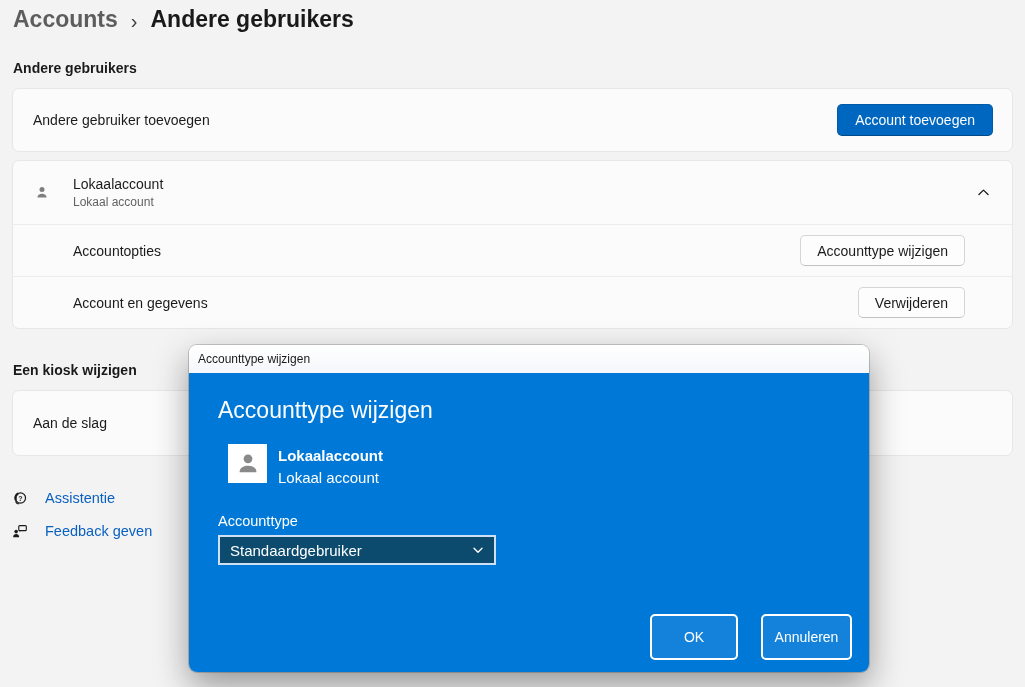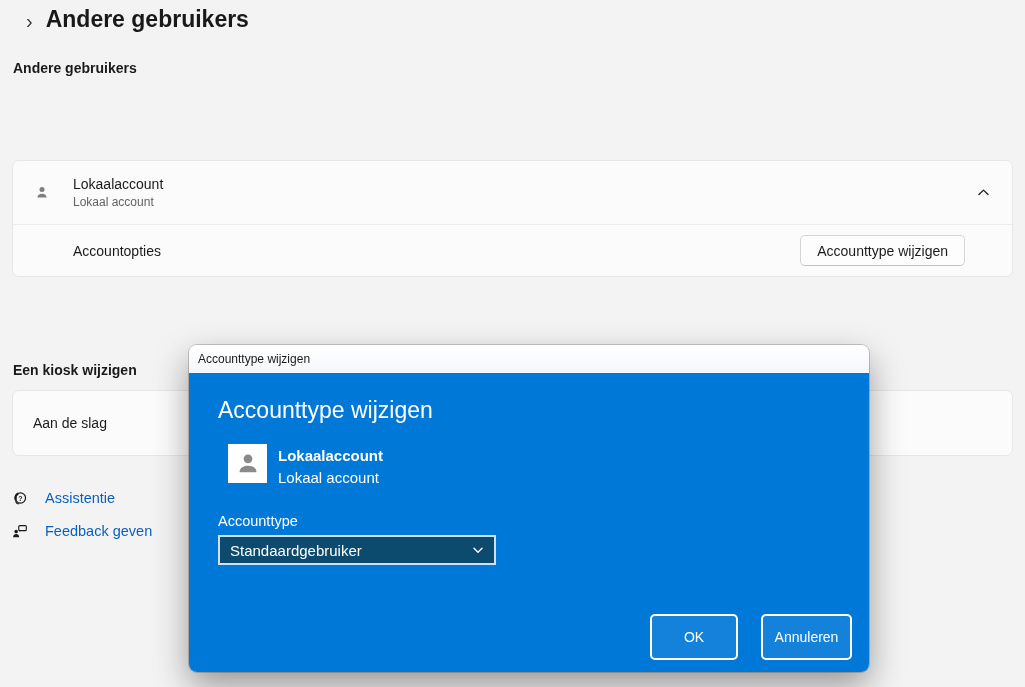--- a/index.html
+++ b/index.html
@@ -73,26 +73,31 @@
              font-family:inherit; cursor:pointer; }
   .btn-ok { left:461px; top:241px; width:88px; }
   .btn-cancel { left:572px; top:241px; width:91px; }
 </style>
 </head>
 <body>
 
 <div class="screen">
 
   <div class="breadcrumb">
+    <span class="crumb-parent">Accounts</span>
     <span class="crumb-sep">›</span>
     <span class="crumb-current">Andere gebruikers</span>
   </div>
 
   <div class="section-header hdr-other">Andere gebruikers</div>
 
+  <div class="card card-add">
+    <span>Andere gebruiker toevoegen</span>
+    <button class="accent-btn">Account toevoegen</button>
+  </div>
 
   <div class="card card-expander">
     <div class="expander-header">
       <span class="icon-slot">
         <svg width="16" height="16" viewBox="0 0 16 16">
           <circle cx="8" cy="4.6" r="2.5" fill="#7f7f7f"></circle>
           <path d="M3.4 12.6 c0-2.4 2-3.8 4.6-3.8 s4.6 1.4 4.6 3.8z" fill="#7f7f7f"></path>
         </svg>
       </span>
       <div>
@@ -101,20 +106,24 @@
       </div>
       <span class="chevron">
         <svg width="13" height="13" viewBox="0 0 12 12">
           <path d="M1.8 7.8 L6 3.8 L10.2 7.8" stroke="#1b1b1b" stroke-width="1.2" fill="none" stroke-linecap="round" stroke-linejoin="round"></path>
         </svg>
       </span>
     </div>
     <div class="sub-row">
       <span>Accountopties</span>
       <button class="std-btn">Accounttype wijzigen</button>
+    </div>
+    <div class="sub-row">
+      <span>Account en gegevens</span>
+      <button class="std-btn">Verwijderen</button>
     </div>
   </div>
 
   <div class="section-header hdr-kiosk">Een kiosk wijzigen</div>
   <div class="card card-kiosk">
     <span>Aan de slag</span>
   </div>
 
   <a class="footer-link link-help">
     <span class="icon-slot">

